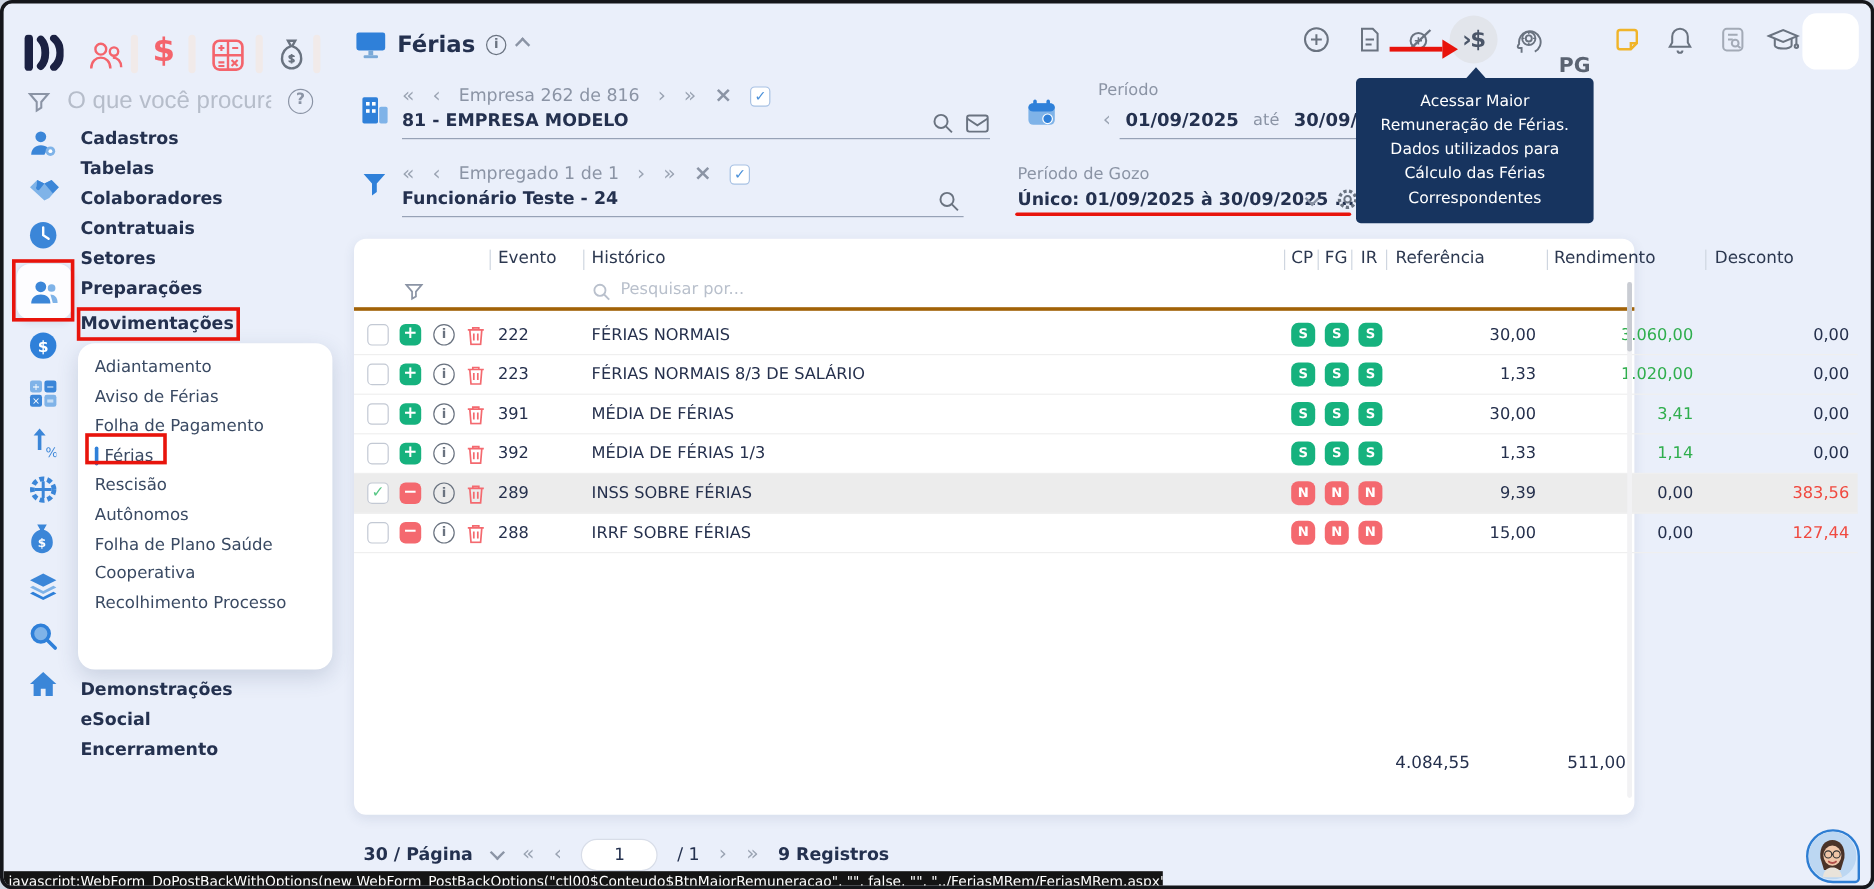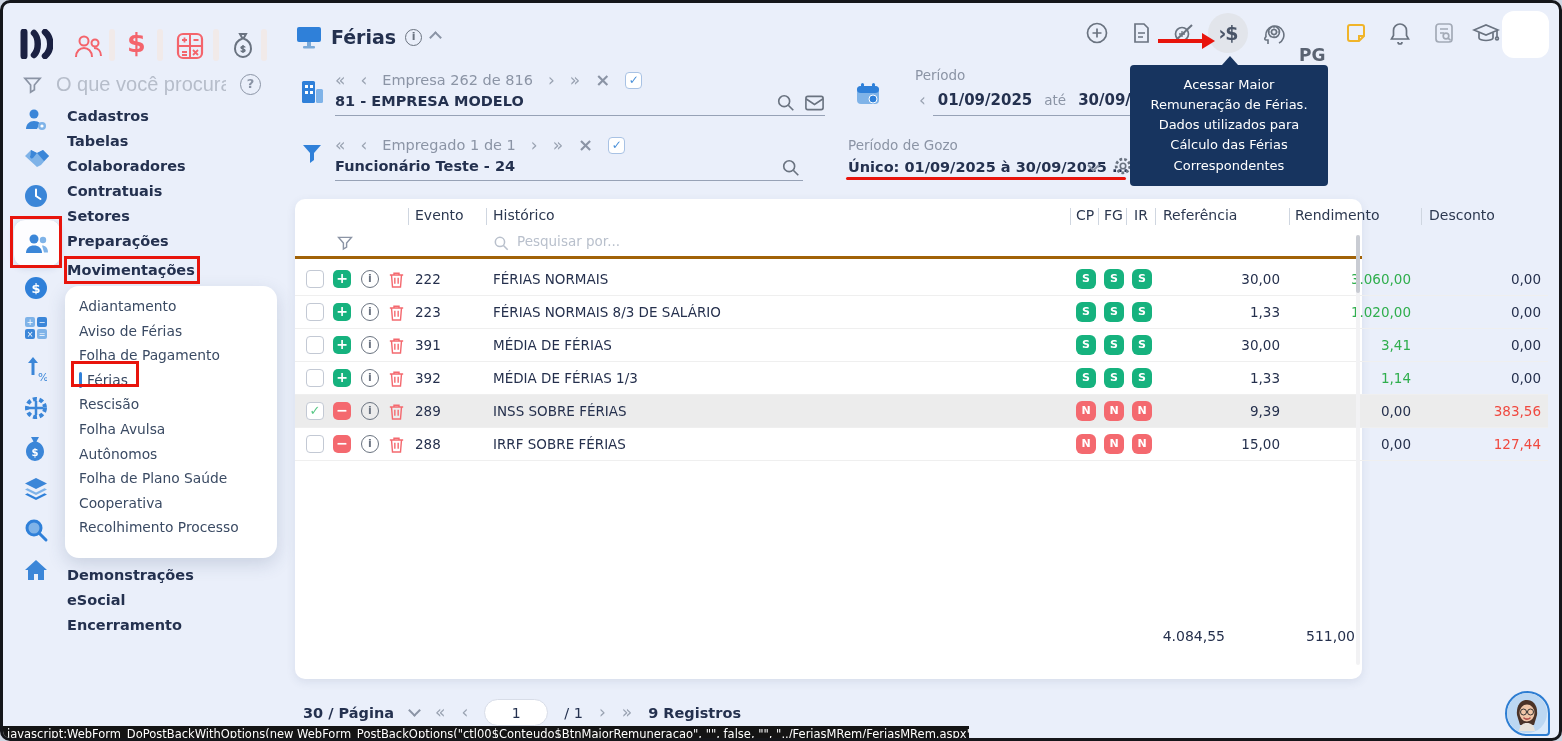--- a/index.html
+++ b/index.html
@@ -355,21 +355,20 @@
     <div class="menu-item mov">Movimentações</div>
   </div>
   <div class="ann-box" style="left:61px; top:253px; width:136px; height:28px;"></div>
 
   <div class="abs submenu">
     <div class="sub-item">Adiantamento</div>
     <div class="sub-item">Aviso de Férias</div>
     <div class="sub-item">Folha de Pagamento</div>
     <div class="sub-item active">Férias</div>
     <div class="sub-item">Rescisão</div>
-    <div class="sub-item">Folha Avulsa</div>
     <div class="sub-item">Autônomos</div>
     <div class="sub-item">Folha de Plano Saúde</div>
     <div class="sub-item">Cooperativa</div>
     <div class="sub-item">Recolhimento Processo</div>
   </div>
   <div class="ann-box" style="left:68px; top:358px; width:68px; height:26px;"></div>
 
   <div class="abs menu menu-bottom">
     <div class="menu-item">Demonstrações</div>
     <div class="menu-item">eSocial</div>

